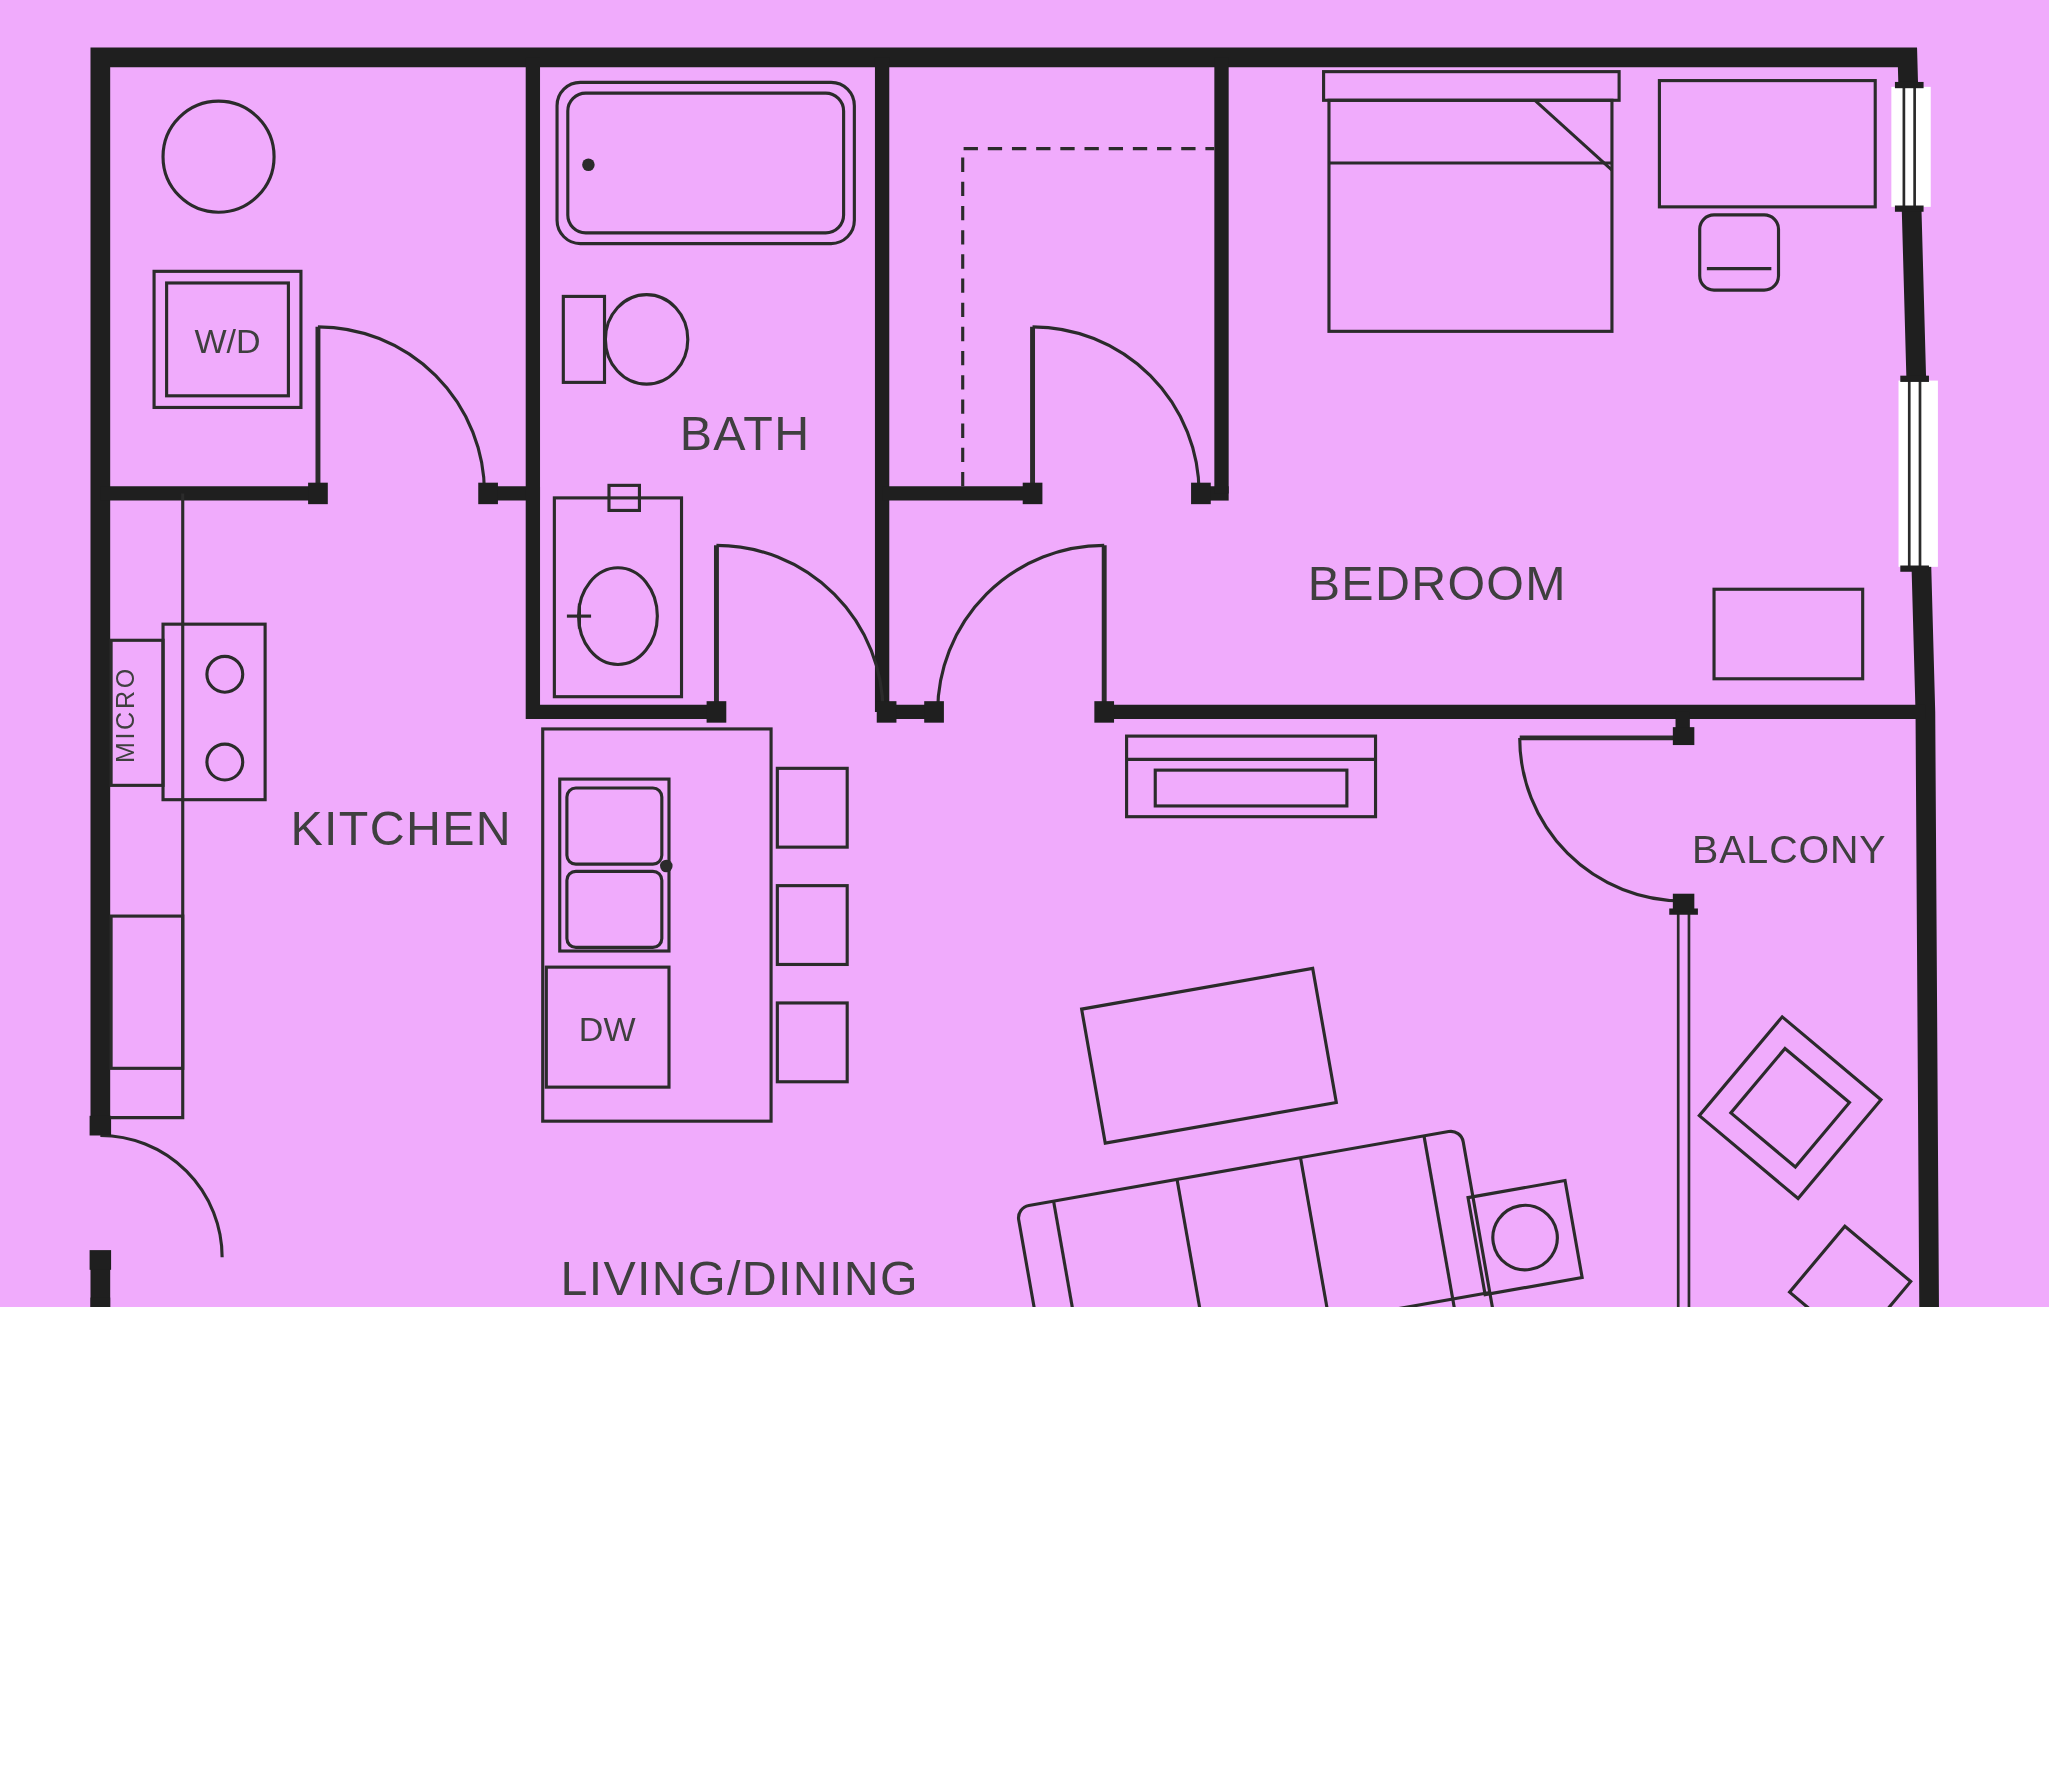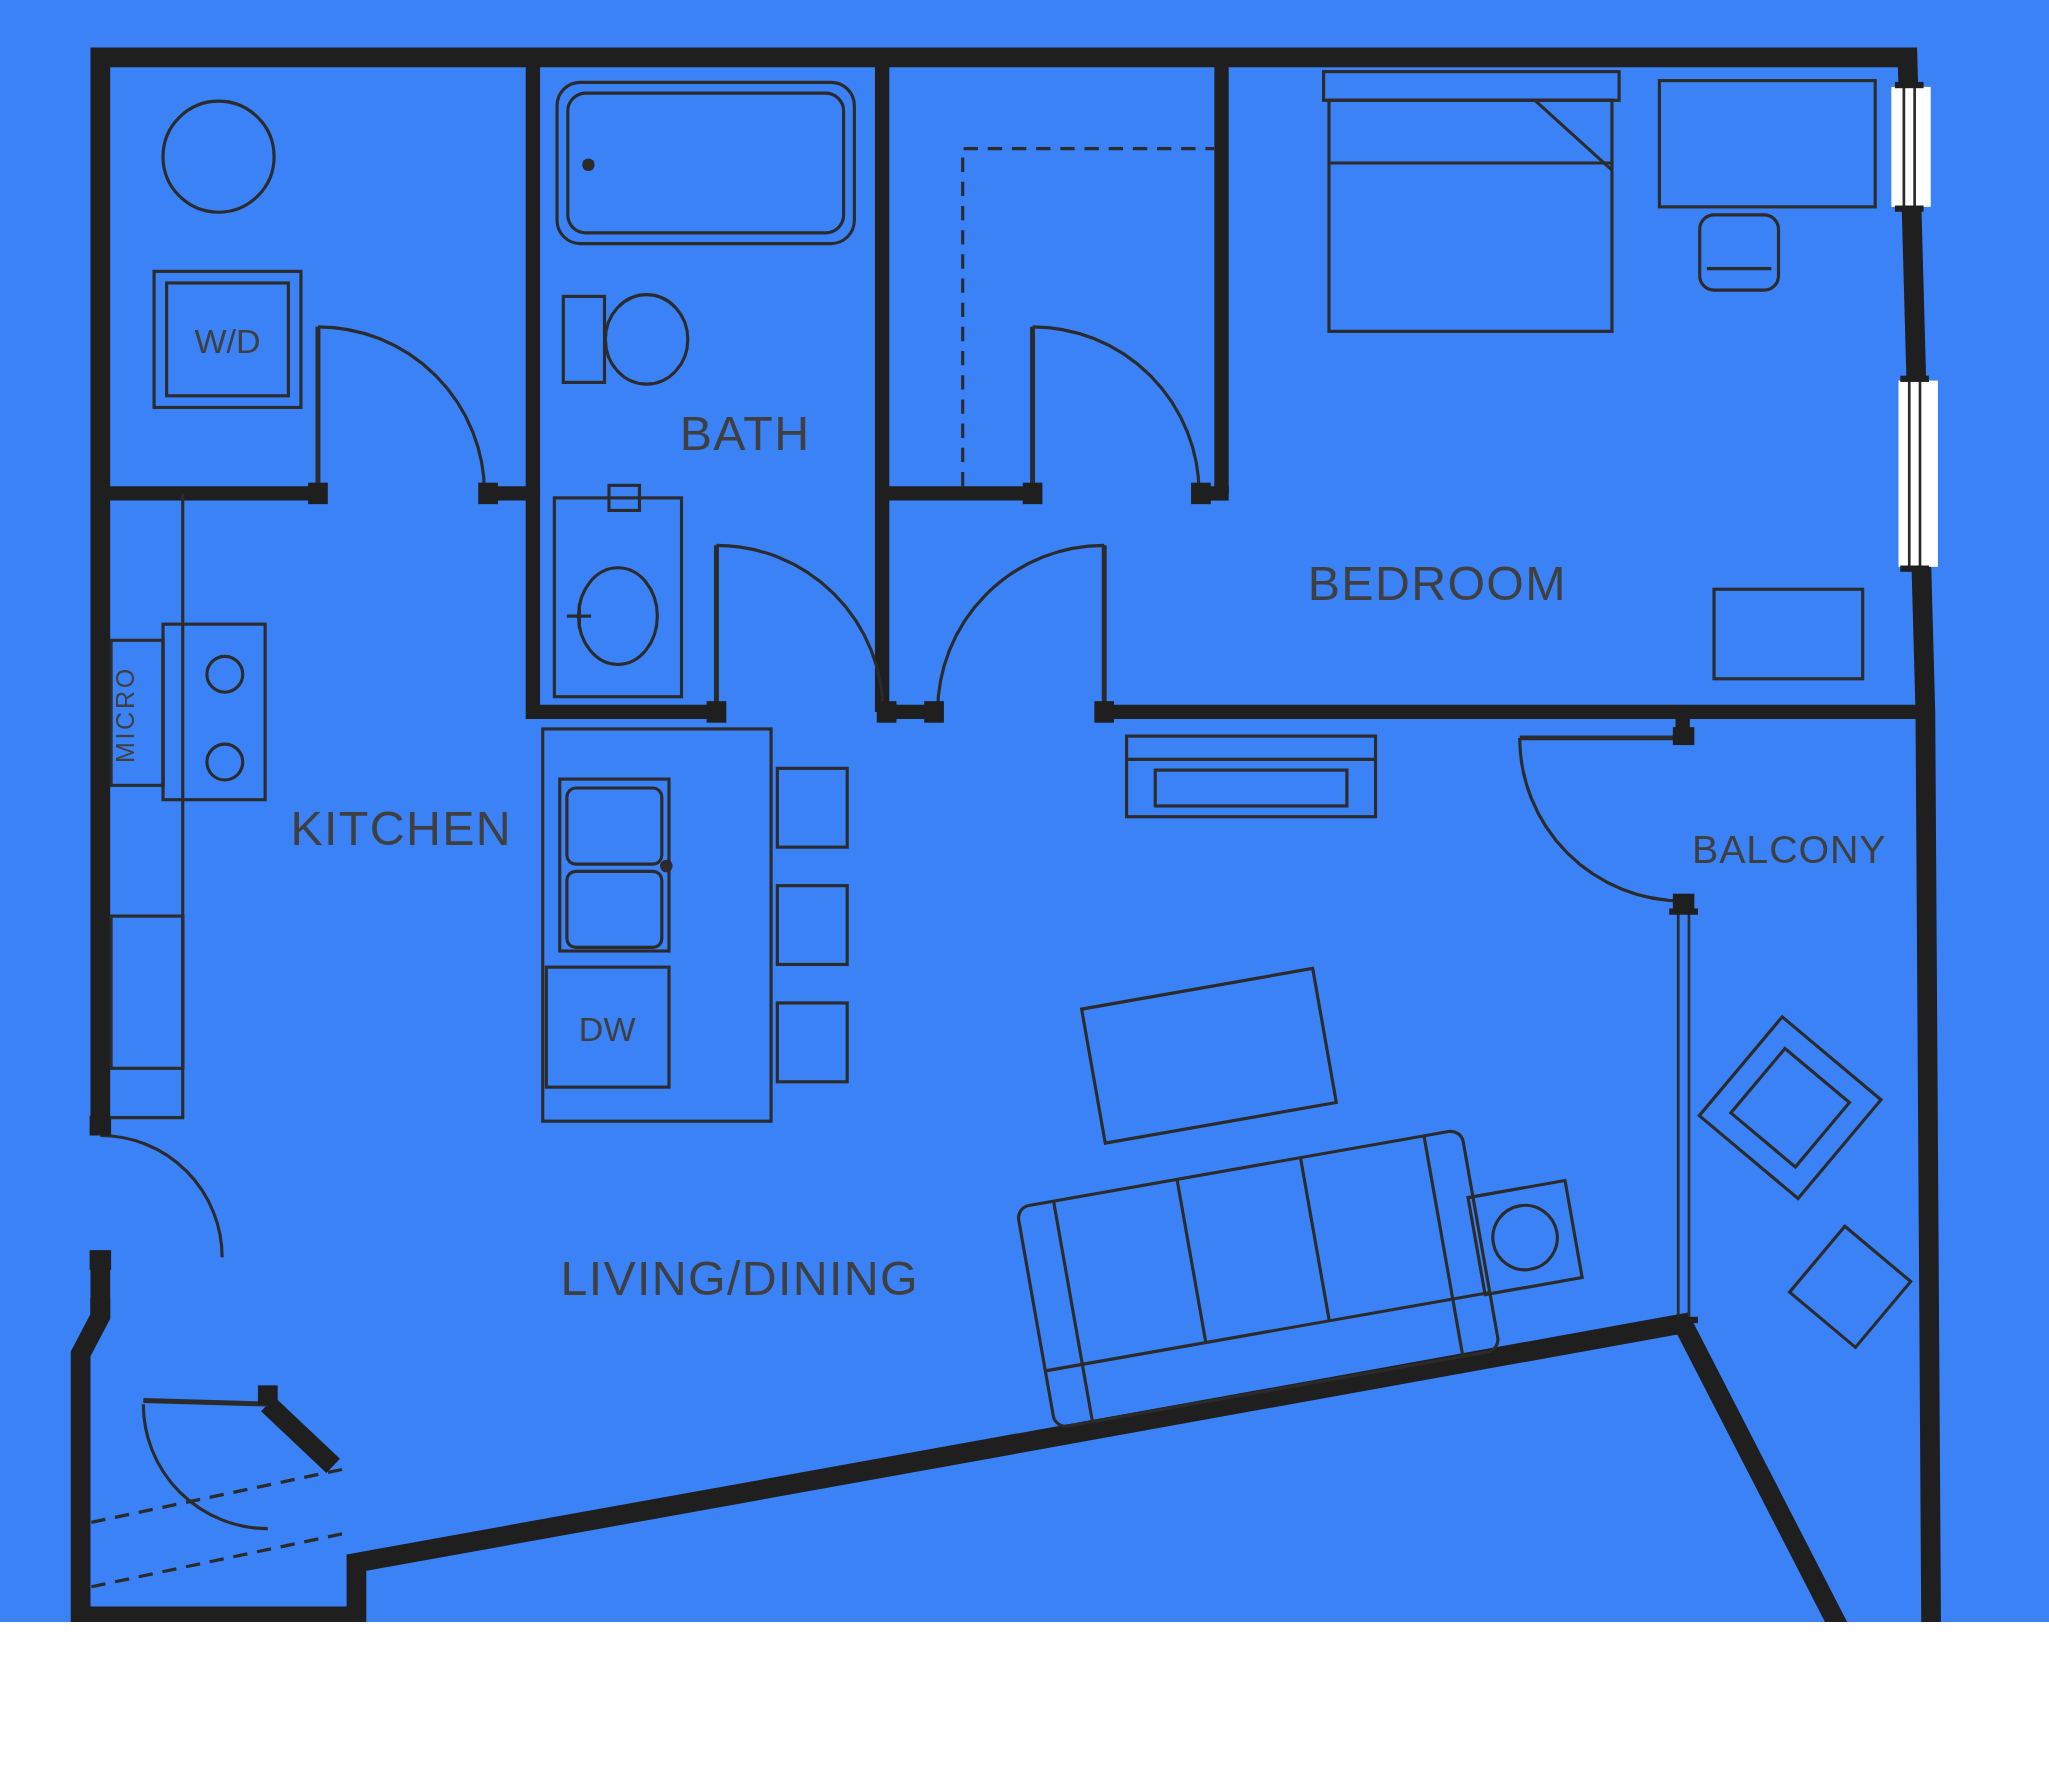--- a/index.html
+++ b/index.html
@@ -1,16 +1,16 @@
 <!DOCTYPE html>
 <html style="--background: #ffffff; --wall: #1f1f1f; --line: #2b2b2b; --label: #3f3f3f;font-size:14.3px"><head>
 <meta charset="utf-8">
 <style>
   html,body{margin:0;padding:0;background:#fff}
-  .plan-wrap{width:2049px;height:1622px;background:#3b82f6}
+  .plan-wrap{width:2049px;height:1307px;background:#f0abfc}
   svg{display:block}
   .wx{stroke:var(--wall,#1f1f1f);stroke-width:22;fill:none;stroke-linejoin:miter;stroke-linecap:butt}
   .wi{stroke:var(--wall,#1f1f1f);stroke-width:16;fill:none;stroke-linecap:butt}
   .fx{stroke:var(--line,#2b2b2b);stroke-width:3.5;fill:none;stroke-linejoin:miter}
   .door{stroke:var(--line,#2b2b2b);stroke-width:3.5;fill:none}
   .leaf{stroke:var(--line,#2b2b2b);stroke-width:5.5;fill:none}
   .dash{stroke-dasharray:16 11}
   .win{stroke:var(--line,#2b2b2b);stroke-width:3;fill:none}
   .cap{stroke:var(--wall,#1f1f1f);stroke-width:7;fill:none}
   .jamb{fill:var(--wall,#1f1f1f);stroke:none}

